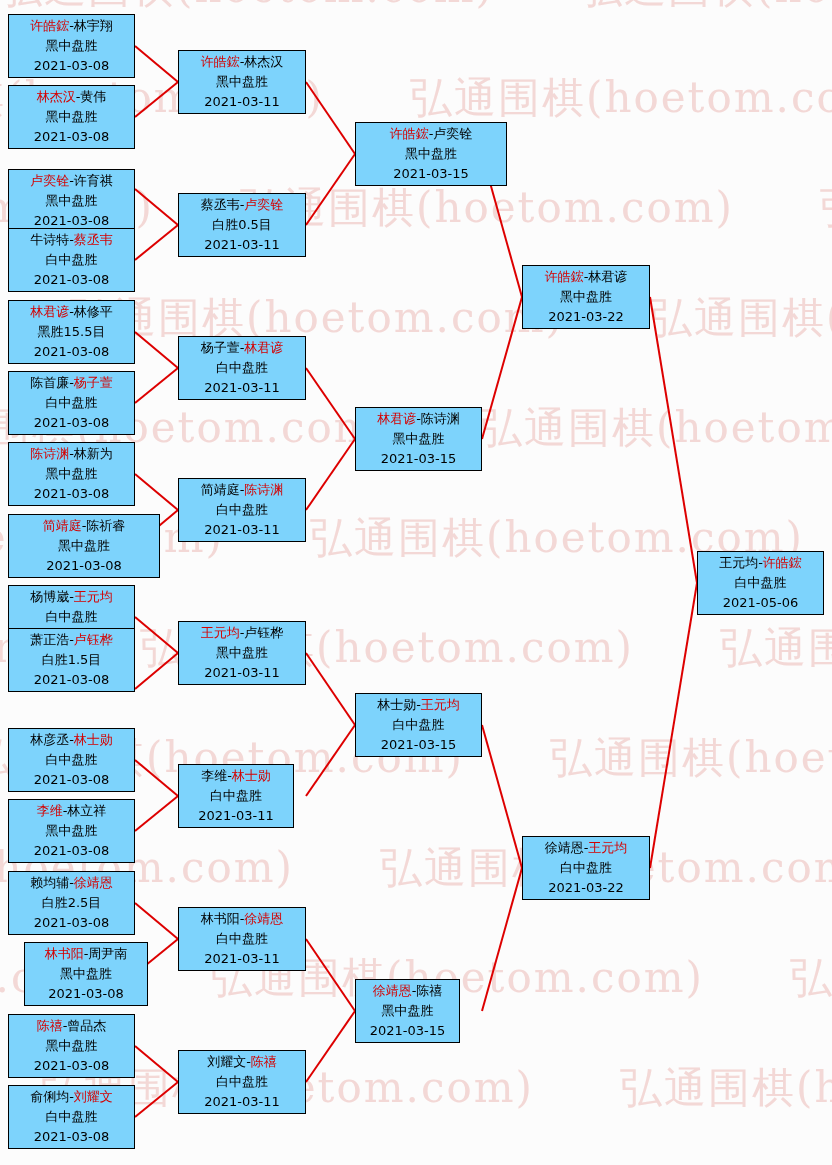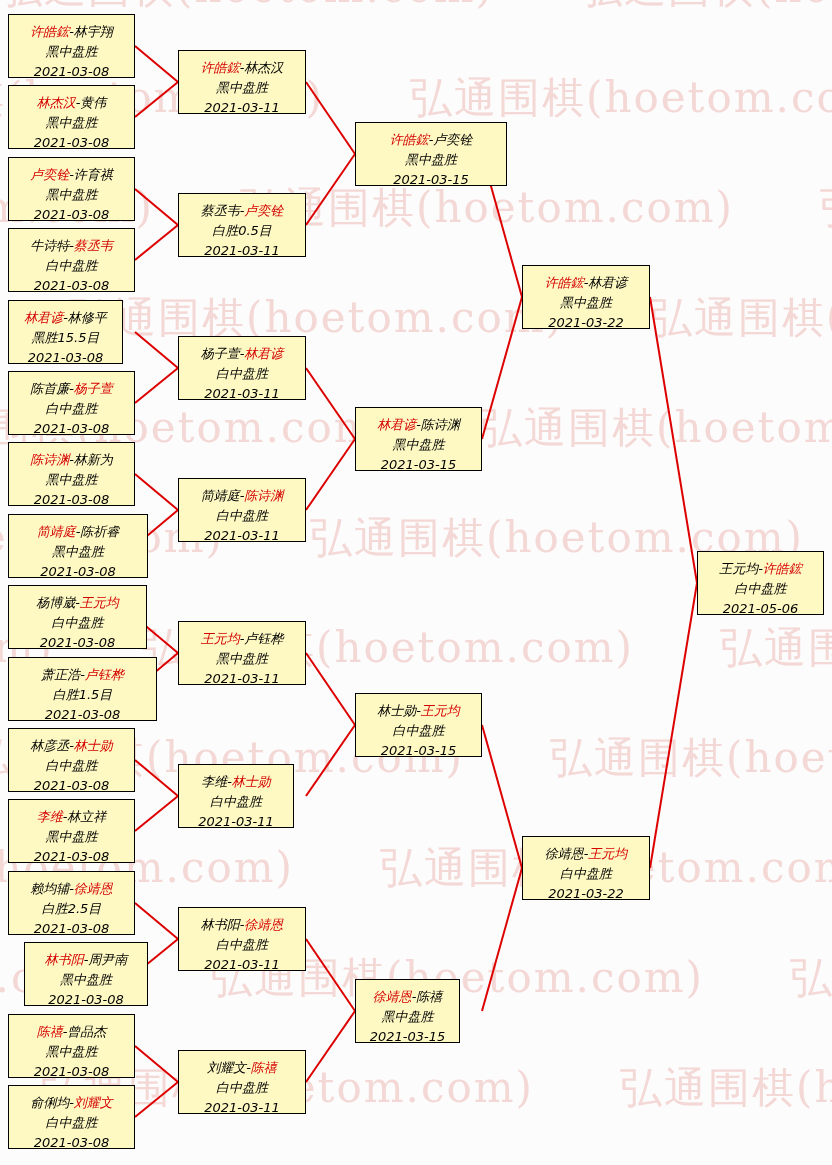--- a/index.html
+++ b/index.html
@@ -13,22 +13,22 @@
   .wm{
     position:absolute;white-space:nowrap;
     font-size:42px;letter-spacing:2px;
     color:#f3d8d6;
     font-family:"DejaVu Serif","Liberation Serif",serif;
     user-select:none;
   }
   #lines{position:absolute;left:0;top:0;z-index:1}
   .box{
     position:absolute;z-index:2;height:64px;box-sizing:border-box;
-    background:#fef9c3;border:1px solid #000;
-    text-align:center;font-size:13px;line-height:20px;padding-top:7px;font-style:italic;
+    background:#7dd3fc;border:1px solid #000;
+    text-align:center;font-size:13px;line-height:20px;padding-top:1px;
   }
   .red{color:#d40000}
 </style>
 </head>
 <body>
 
 <div id="stage">
   <div id="watermark-layer">
 
   <span class="wm" style="left: 0px; top: -40px;">弘通围棋(hoetom.com)</span>
@@ -92,56 +92,56 @@
 <div class="box" style="left: 8px; top: 14px; width: 127px;">
     <div class="players"><span class="red">许皓鋐</span><span>-</span><span>林宇翔</span></div>
     <div>黑中盘胜</div>
     <div>2021-03-08</div>
   </div>
     <div class="box" style="left: 8px; top: 85px; width: 127px;">
     <div class="players"><span class="red">林杰汉</span><span>-</span><span>黄伟</span></div>
     <div>黑中盘胜</div>
     <div>2021-03-08</div>
   </div>
-    <div class="box" style="left: 8px; top: 157px; width: 127px;">
+    <div class="box" style="left: 8px; top: 169px; width: 127px;">
     <div class="players"><span class="red">卢奕铨</span><span>-</span><span>许育祺</span></div>
     <div>黑中盘胜</div>
     <div>2021-03-08</div>
   </div>
     <div class="box" style="left: 8px; top: 228px; width: 127px;">
     <div class="players"><span>牛诗特</span><span>-</span><span class="red">蔡丞韦</span></div>
     <div>白中盘胜</div>
     <div>2021-03-08</div>
   </div>
-    <div class="box" style="left: 8px; top: 300px; width: 115px;">
+    <div class="box" style="left: 8px; top: 300px; width: 127px;">
     <div class="players"><span class="red">林君谚</span><span>-</span><span>林修平</span></div>
     <div>黑胜15.5目</div>
     <div>2021-03-08</div>
   </div>
     <div class="box" style="left: 8px; top: 371px; width: 127px;">
     <div class="players"><span>陈首廉</span><span>-</span><span class="red">杨子萱</span></div>
     <div>白中盘胜</div>
     <div>2021-03-08</div>
   </div>
     <div class="box" style="left: 8px; top: 442px; width: 127px;">
     <div class="players"><span class="red">陈诗渊</span><span>-</span><span>林新为</span></div>
     <div>黑中盘胜</div>
     <div>2021-03-08</div>
   </div>
-    <div class="box" style="left: 8px; top: 514px; width: 140px;">
+    <div class="box" style="left: 8px; top: 514px; width: 152px;">
     <div class="players"><span class="red">简靖庭</span><span>-</span><span>陈祈睿</span></div>
     <div>黑中盘胜</div>
     <div>2021-03-08</div>
   </div>
-    <div class="box" style="left: 8px; top: 585px; width: 139px;">
+    <div class="box" style="left: 8px; top: 585px; width: 127px;">
     <div class="players"><span>杨博崴</span><span>-</span><span class="red">王元均</span></div>
     <div>白中盘胜</div>
     <div>2021-03-08</div>
   </div>
-    <div class="box" style="left: 8px; top: 657px; width: 149px;">
+    <div class="box" style="left: 8px; top: 628px; width: 127px;">
     <div class="players"><span>萧正浩</span><span>-</span><span class="red">卢钰桦</span></div>
     <div>白胜1.5目</div>
     <div>2021-03-08</div>
   </div>
     <div class="box" style="left: 8px; top: 728px; width: 127px;">
     <div class="players"><span>林彦丞</span><span>-</span><span class="red">林士勋</span></div>
     <div>白中盘胜</div>
     <div>2021-03-08</div>
   </div>
     <div class="box" style="left: 8px; top: 799px; width: 127px;">

